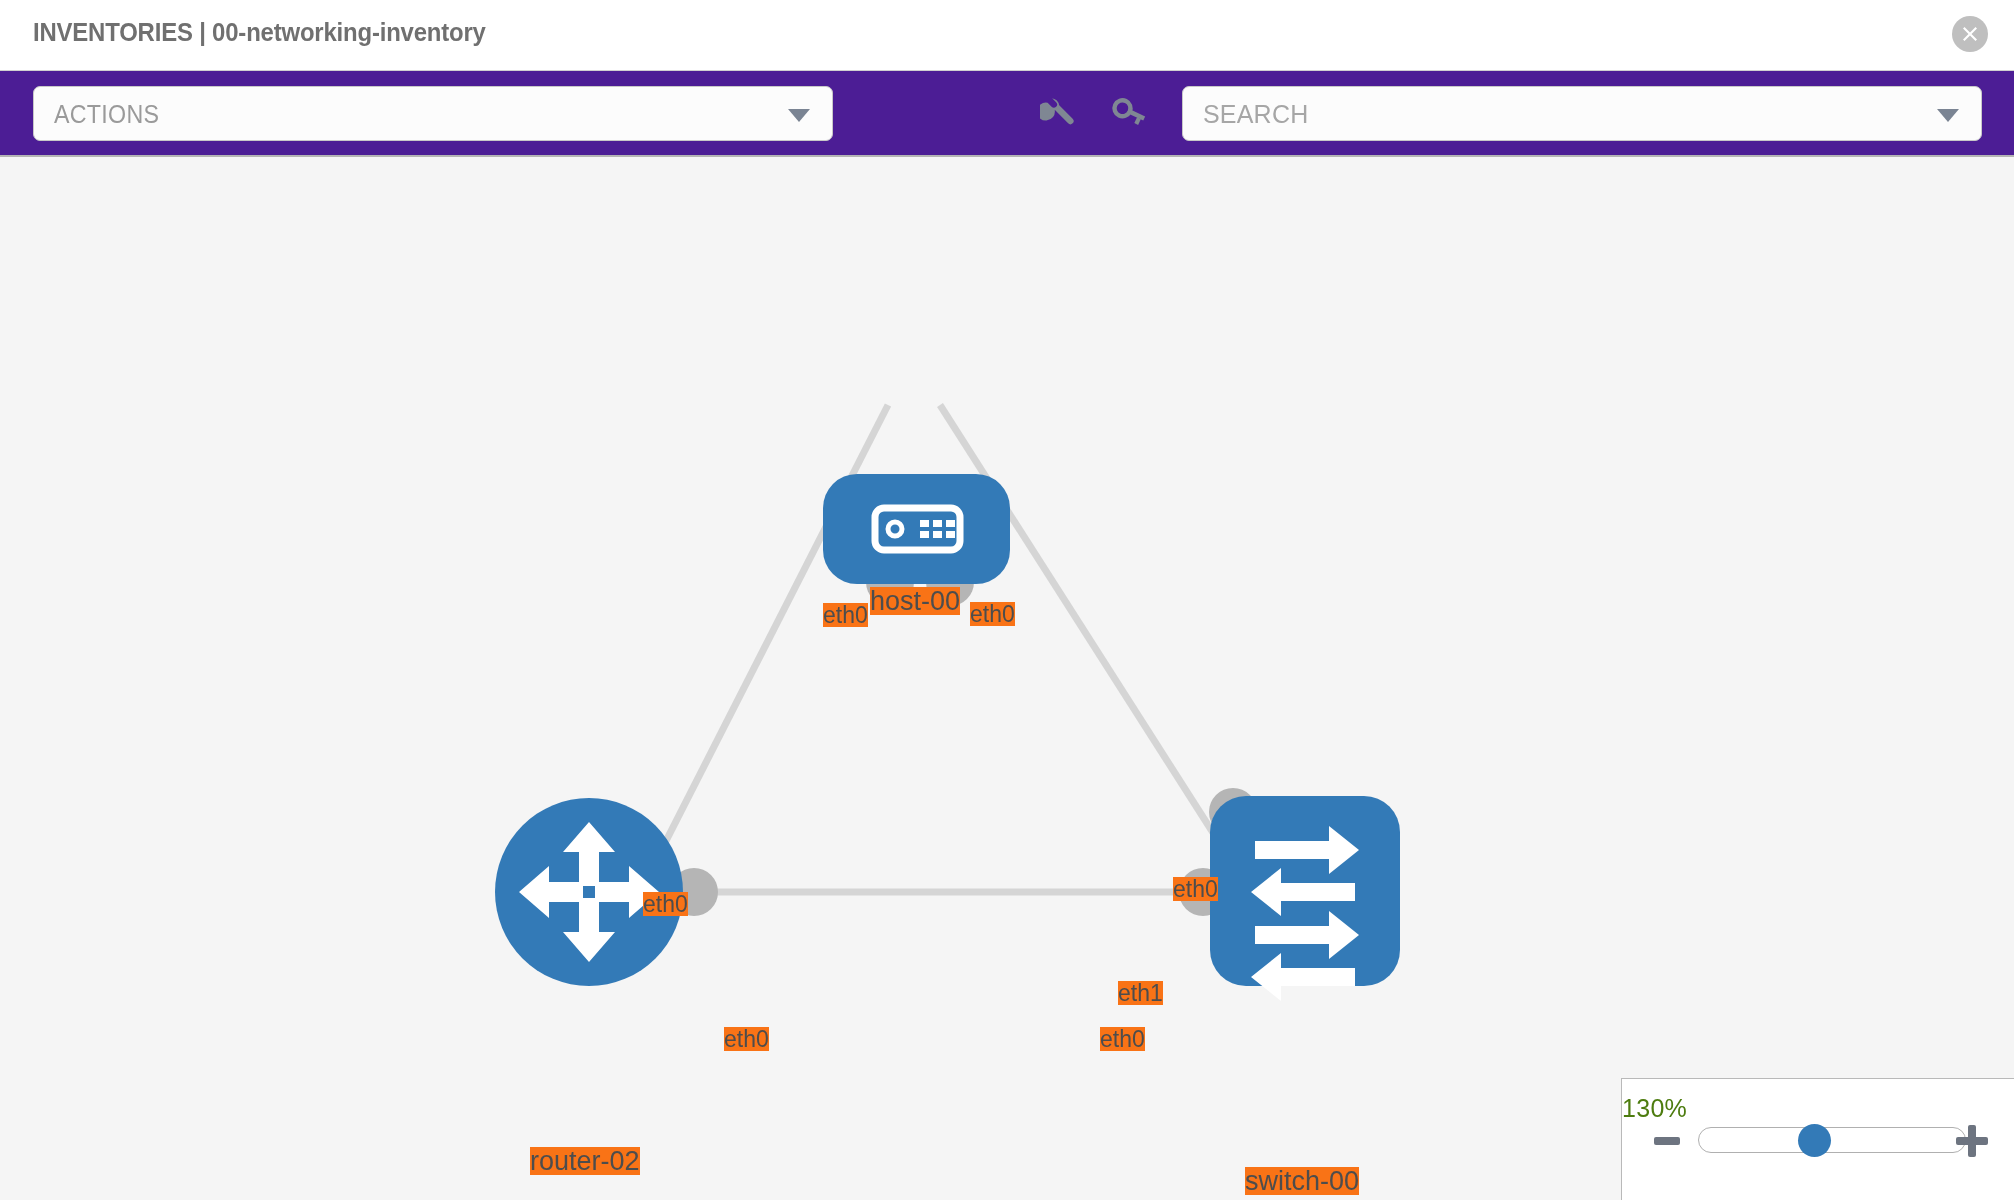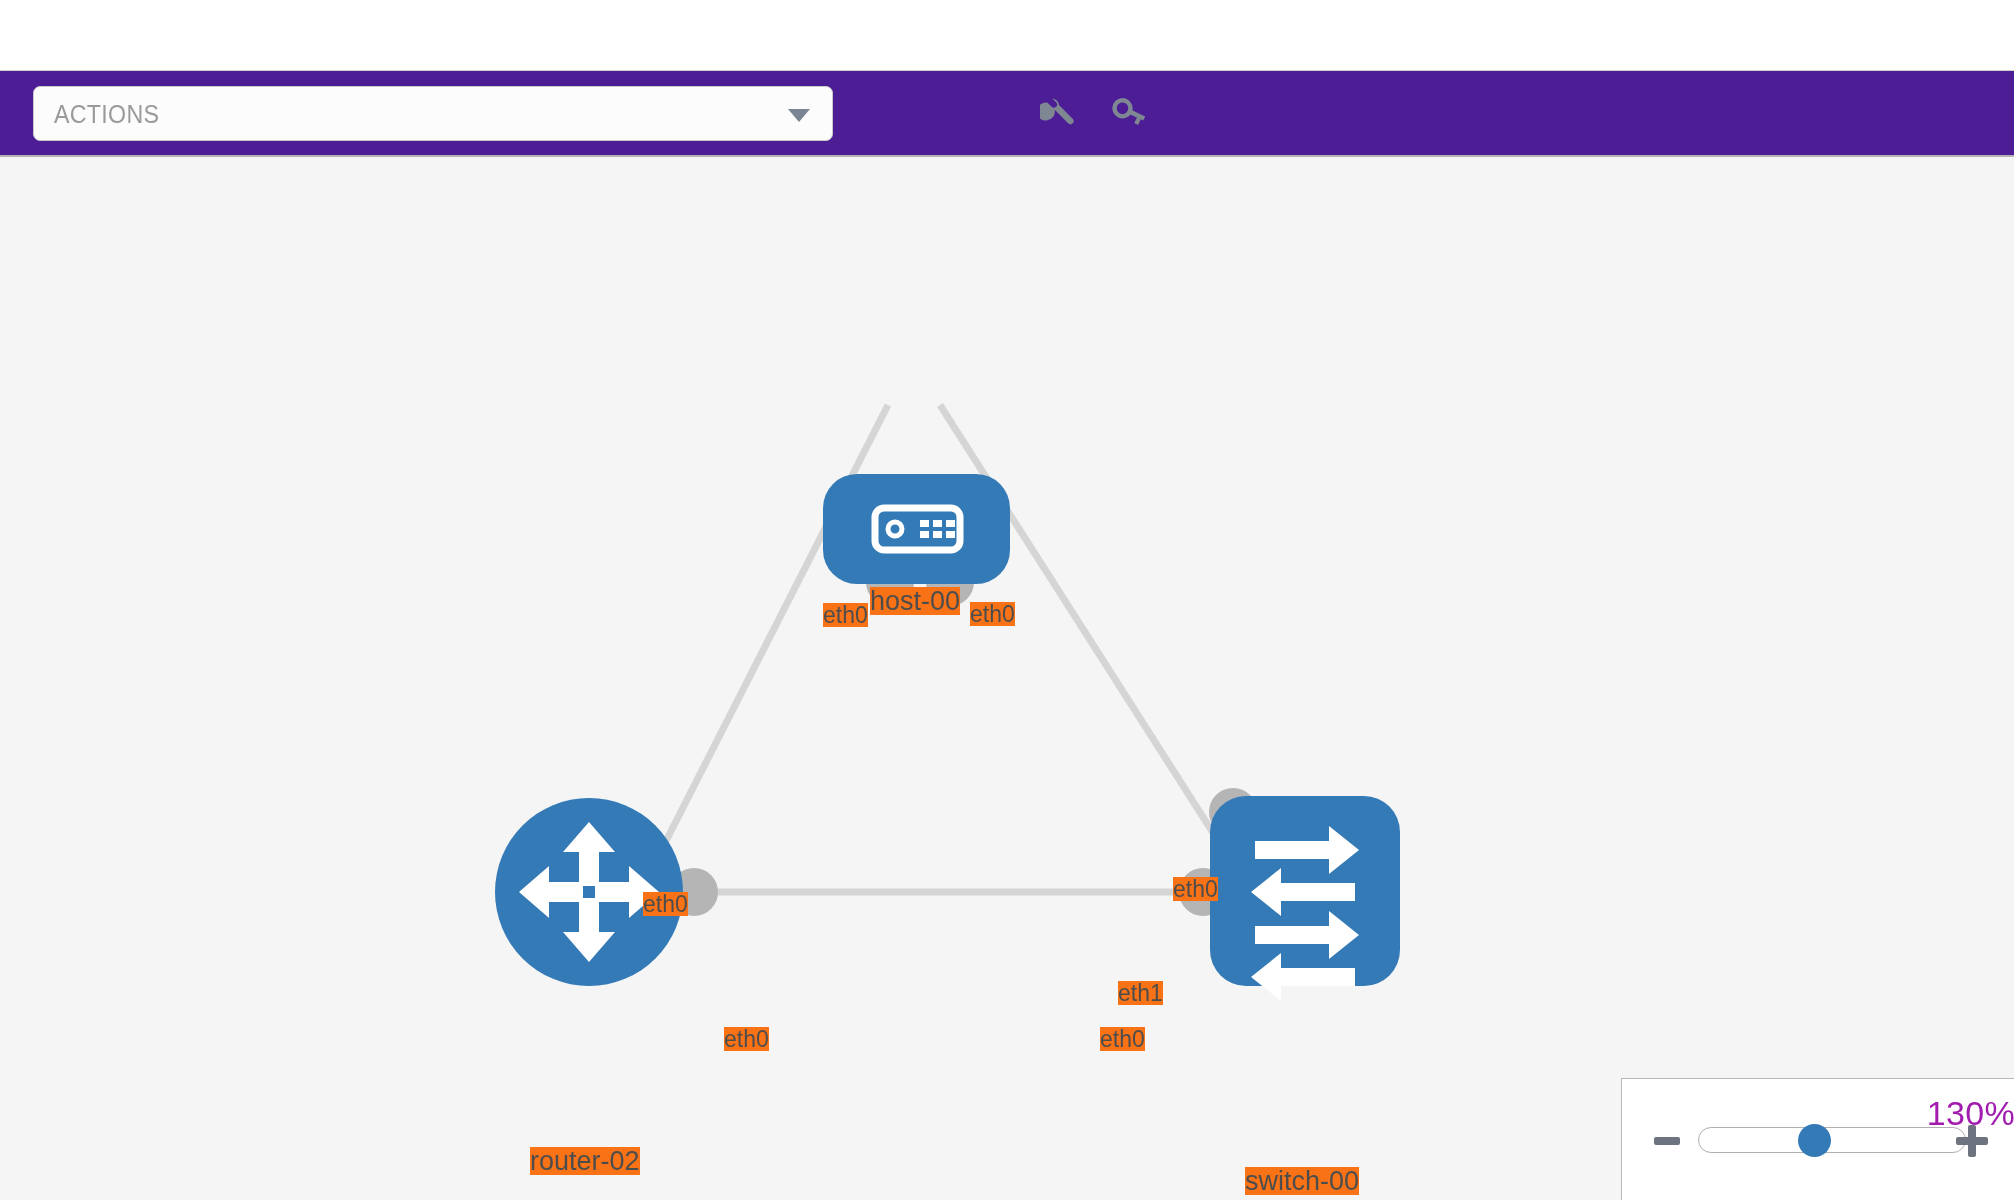--- a/index.html
+++ b/index.html
@@ -179,23 +179,23 @@
     background: #ffffff;
     border: 1px solid #b9b9b9;
     border-right: none;
     border-bottom: none;
   }
   .zoom-value {
     position: absolute;
     top: 15px;
     left: 0;
     width: 393px;
-    text-align: right;
-    font-size: 34px;
-    color: #a21caf;
+    text-align: left;
+    font-size: 25px;
+    color: #4d7c0f;
     letter-spacing: 0.3px;
   }
   .zoom-minus {
     position: absolute;
     left: 32px;
     top: 58px;
     width: 26px;
     height: 8px;
     background: #6d7480;
     border-radius: 2px;
@@ -238,20 +238,29 @@
     border-radius: 50%;
     background: #337ab7;
     cursor: grab;
   }
 </style>
 </head>
 <body>
 
 <div id="app">
 
+  <div class="header">
+    <div class="header-title">INVENTORIES | 00-networking-inventory</div>
+
+    <div class="close-btn">
+      <svg width="22" height="22" viewBox="0 0 22 22">
+        <path d="M5.5 4 L11 9.5 L16.5 4 L18 5.5 L12.5 11 L18 16.5 L16.5 18 L11 12.5 L5.5 18 L4 16.5 L9.5 11 L4 5.5 Z" fill="#ffffff"></path>
+      </svg>
+    </div>
+  </div>
 
   <div class="toolbar">
 
     <div class="actions-select">
       <span class="actions-label">ACTIONS</span>
       <span class="caret actions-caret"></span>
     </div>
 
     <div class="tool-icon wrench-icon">
       <svg width="40" height="40" viewBox="0 0 40 40">
@@ -264,20 +273,24 @@
     <div class="tool-icon key-icon">
       <svg width="40" height="40" viewBox="0 0 40 40">
         <g transform="rotate(25 20 20)">
           <circle cx="13" cy="18" r="8" fill="none" stroke="#7f8793" stroke-width="4.4"></circle>
           <rect x="19" y="15.8" width="18" height="4.6" fill="#7f8793"></rect>
           <rect x="30" y="20" width="4.2" height="6.5" fill="#7f8793"></rect>
         </g>
       </svg>
     </div>
 
+    <div class="search-box">
+      <span class="search-placeholder">SEARCH</span>
+      <span class="caret search-caret"></span>
+    </div>
   </div>
 
   <div class="canvas">
 
     <svg class="topology-svg" viewBox="0 0 2014 1043">
 
       <g>
         <line class="edge-line" x1="888" y1="248" x2="640" y2="735"></line>
         <line class="edge-line" x1="940" y1="248" x2="1240" y2="718"></line>
         <line class="edge-line" x1="700" y1="735" x2="1200" y2="735"></line>

